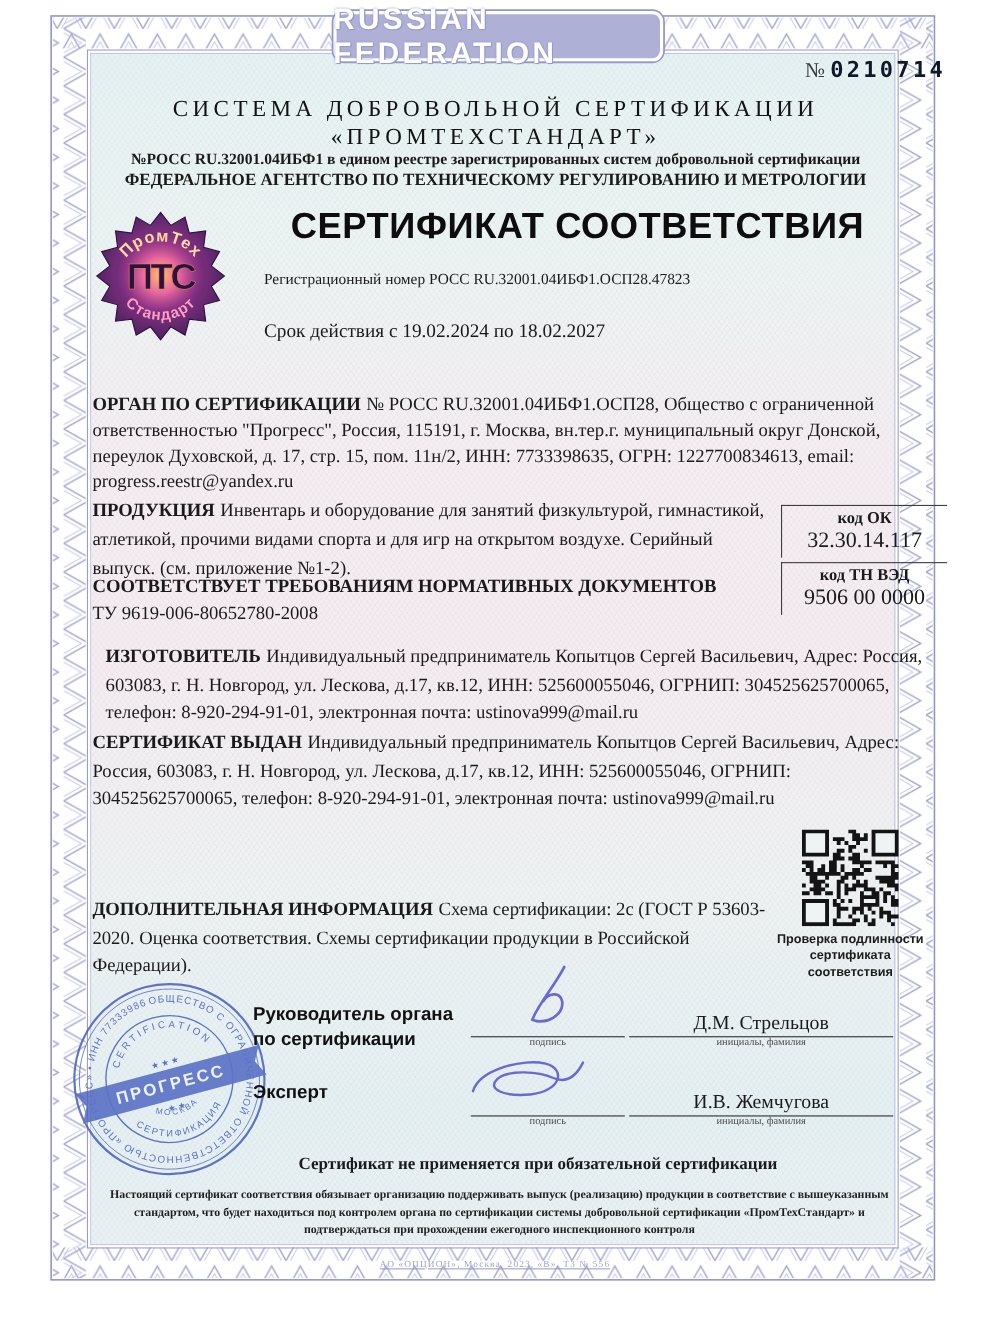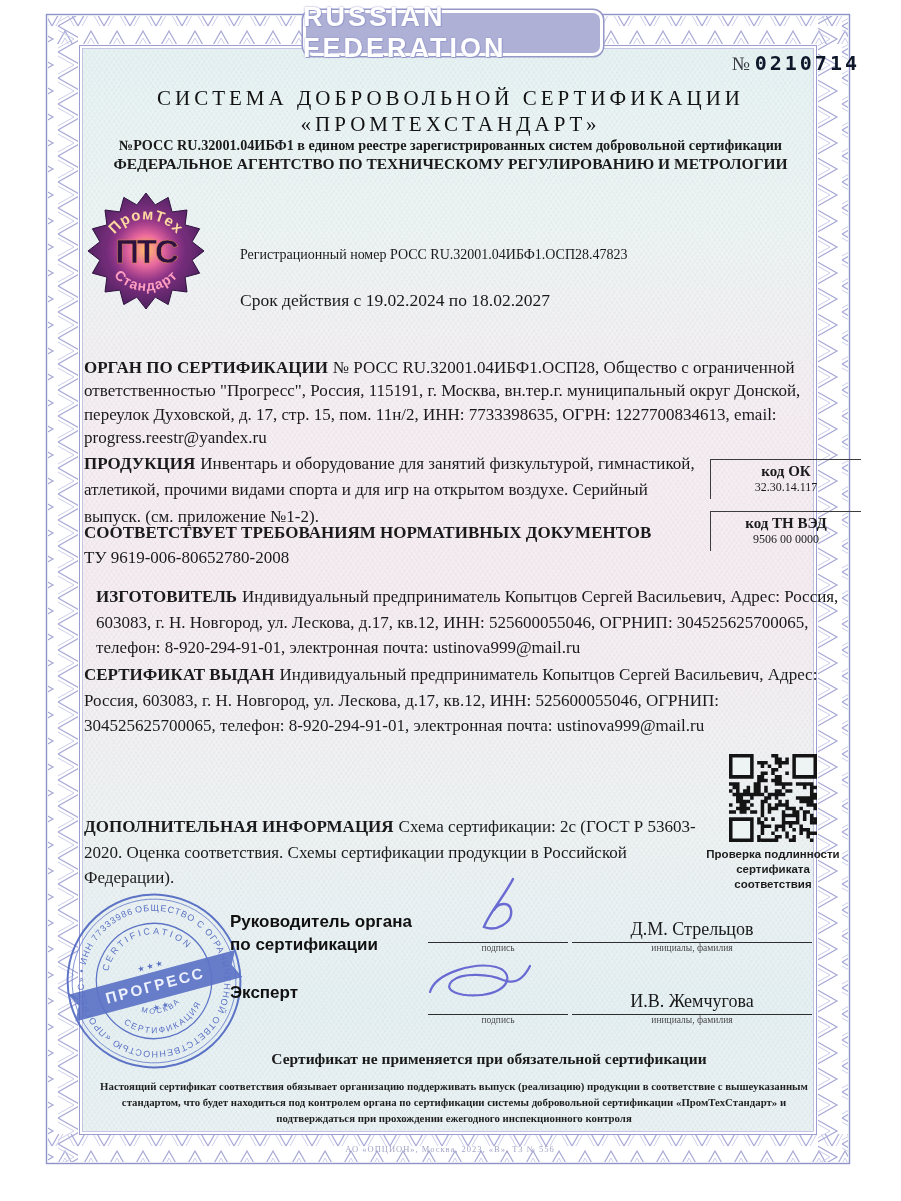--- a/index.html
+++ b/index.html
@@ -35,21 +35,21 @@
   .p-man{left:96px;top:584px;width:752px;line-height:1.5;}
   .p-issued{left:84px;top:662px;width:752px;line-height:1.5;}
   .p-basis{left:84px;top:739px;width:642px;line-height:1.55;text-align:justify;}
   .p-add{left:84px;top:814px;width:626px;line-height:1.5;}
   .sec-label{font-weight:bold;font-size:17px;}
   .comp-label{left:84px;top:523px;width:700px;}
   .comp-text{left:84px;top:548px;font-size:17px;}
   .codebox{left:710px;width:146px;text-align:center;border-top:1.5px solid #3c3c3c;border-left:1.5px solid #3c3c3c;
     padding:3px 2px 4px 2px;}
   .codebox .cl{font-weight:bold;font-size:15px;}
-  .codebox .cv{font-size:12px;}
+  .codebox .cv{font-size:20px;}
   .box-ok{top:459px;} .box-tn{top:511px;}
   .qr-wrap{left:729px;top:754px;width:88px;height:88px;}
   .qr-caption{left:704px;top:847px;width:138px;text-align:center;
     font-family:"Liberation Sans",sans-serif;font-weight:bold;font-size:11.5px;line-height:1.3;color:#1c1c1c;}
   .role{font-family:"Liberation Sans",sans-serif;font-weight:bold;font-size:17px;line-height:1.35;color:#111;}
   .role1{left:230px;top:911px;width:205px;}
   .role2{left:230px;top:982px;width:205px;}
   .sigline{border-bottom:1.5px solid #2e2e2e;display:flex;align-items:flex-end;justify-content:center;
     font-size:18px;padding-bottom:2px;}
   .sl1{left:428px;top:899px;width:140px;height:41px;}
@@ -58,21 +58,21 @@
   .nl2{left:572px;top:969px;width:240px;height:43px;}
   .under{font-size:9.5px;color:#4a4a4a;text-align:center;}
   .u-s1{left:428px;top:943px;width:140px;}
   .u-n1{left:572px;top:943px;width:240px;}
   .u-s2{left:428px;top:1015px;width:140px;}
   .u-n2{left:572px;top:1015px;width:240px;}
   .notice{left:84px;top:1050px;width:730px;text-align:center;font-weight:bold;font-size:15.5px;margin-left:40px;}
   .fineprint{left:84px;top:1078px;width:740px;text-align:center;font-weight:bold;font-size:10.8px;
     line-height:1.5;color:#1f1f1f;}
   .imprint{left:200px;top:1144px;width:500px;text-align:center;font-size:8.5px;letter-spacing:1px;
-    color:#9193bc;opacity:0.85;}
+    color:#9193bc;opacity:0.85;text-decoration:underline;}
   .stamp{left:64px;top:891px;width:180px;height:180px;transform:rotate(-15deg);opacity:0.88;}
   .logo{left:84px;top:191px;width:124px;height:120px;}
   .ink{pointer-events:none;}
 </style>
 </head>
 <body>
 
 <div class="page">
 
   <div class="abs paper"></div>
@@ -132,20 +132,21 @@
     <path id="logoBotArc" d="M 20 66 A 43 43 0 0 0 104 66" fill="none"></path>
     <text font-family="Liberation Sans, sans-serif" font-size="15" font-weight="bold" fill="#ffd9a0" letter-spacing="1">
       <textPath href="#logoTopArc" startOffset="50%" text-anchor="middle">ПромТех</textPath>
     </text>
     <text font-family="Liberation Sans, sans-serif" font-size="14" font-weight="bold" fill="#ff9ec0" letter-spacing="1">
       <textPath href="#logoBotArc" startOffset="50%" text-anchor="middle">Стандарт</textPath>
     </text>
     <text x="62" y="72" text-anchor="middle" font-family="Liberation Sans, sans-serif" font-size="33" font-weight="bold" fill="#2e1140" stroke="#d4884f" stroke-width="0.5" letter-spacing="-2">ПТС</text>
   </svg>
 
+  <div class="abs doc-title">СЕРТИФИКАТ СООТВЕТСТВИЯ</div>
   <div class="abs reg-line">Регистрационный номер РОСС RU.32001.04ИБФ1.ОСП28.47823</div>
   <div class="abs val-line">Срок действия с 19.02.2024 по 18.02.2027</div>
 
   <p class="abs para p-org">
     <b>ОРГАН ПО СЕРТИФИКАЦИИ</b><span>№ РОСС RU.32001.04ИБФ1.ОСП28, Общество с ограниченной ответственностью "Прогресс", Россия, 115191, г. Москва, вн.тер.г. муниципальный округ Донской, переулок Духовской, д. 17, стр. 15, пом. 11н/2, ИНН: 7733398635, ОГРН: 1227700834613, email: progress.reestr@yandex.ru</span>
   </p>
 
   <p class="abs para p-product">
     <b>ПРОДУКЦИЯ</b><span>Инвентарь и оборудование для занятий физкультурой, гимнастикой, атлетикой, прочими видами спорта и для игр на открытом воздухе. Серийный выпуск. (см. приложение №1-2).</span>
   </p>

